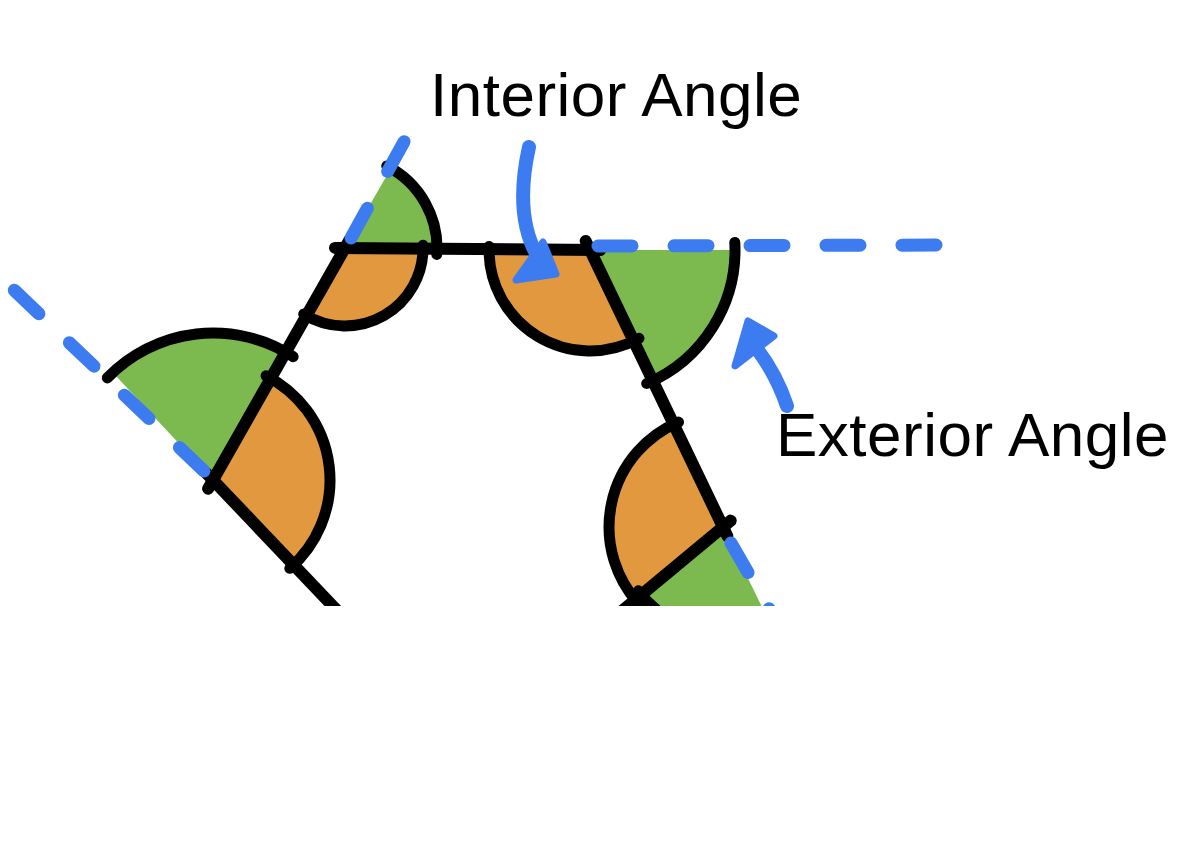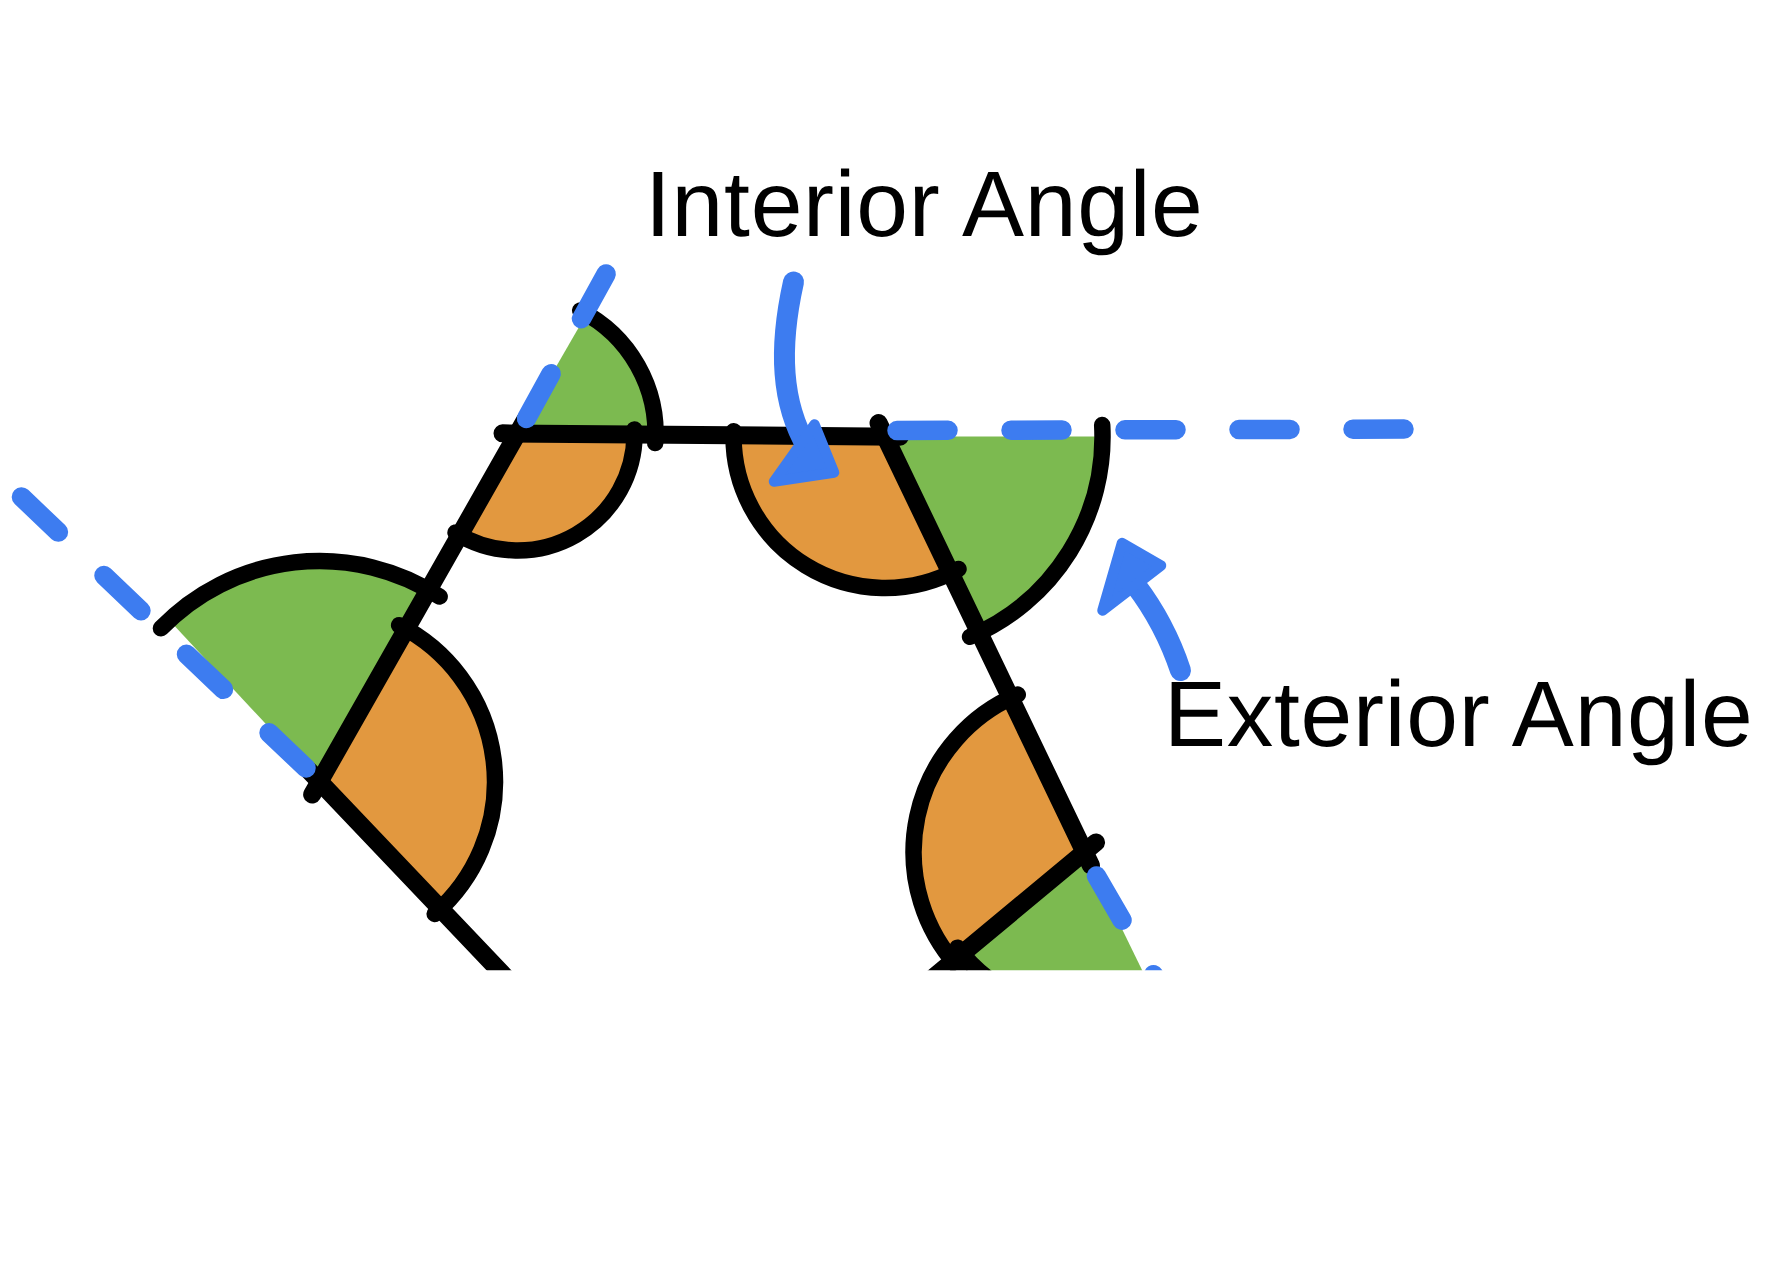--- a/index.html
+++ b/index.html
@@ -7,21 +7,20 @@
     padding: 0;
     background: #FFFFFF;
   }
   .stage {
     position: relative;
     width: 1187px;
     height: 606px;
     background: #FFFFFF;
     overflow: hidden;
     font-family: "Liberation Sans", sans-serif;
-    margin-top: 41px;
   }
   svg { display: block; }
   .label {
     font-family: "Liberation Sans", sans-serif;
     font-size: 62px;
     letter-spacing: 0.5px;
     fill: #000000;
   }
 </style>
 </head>

